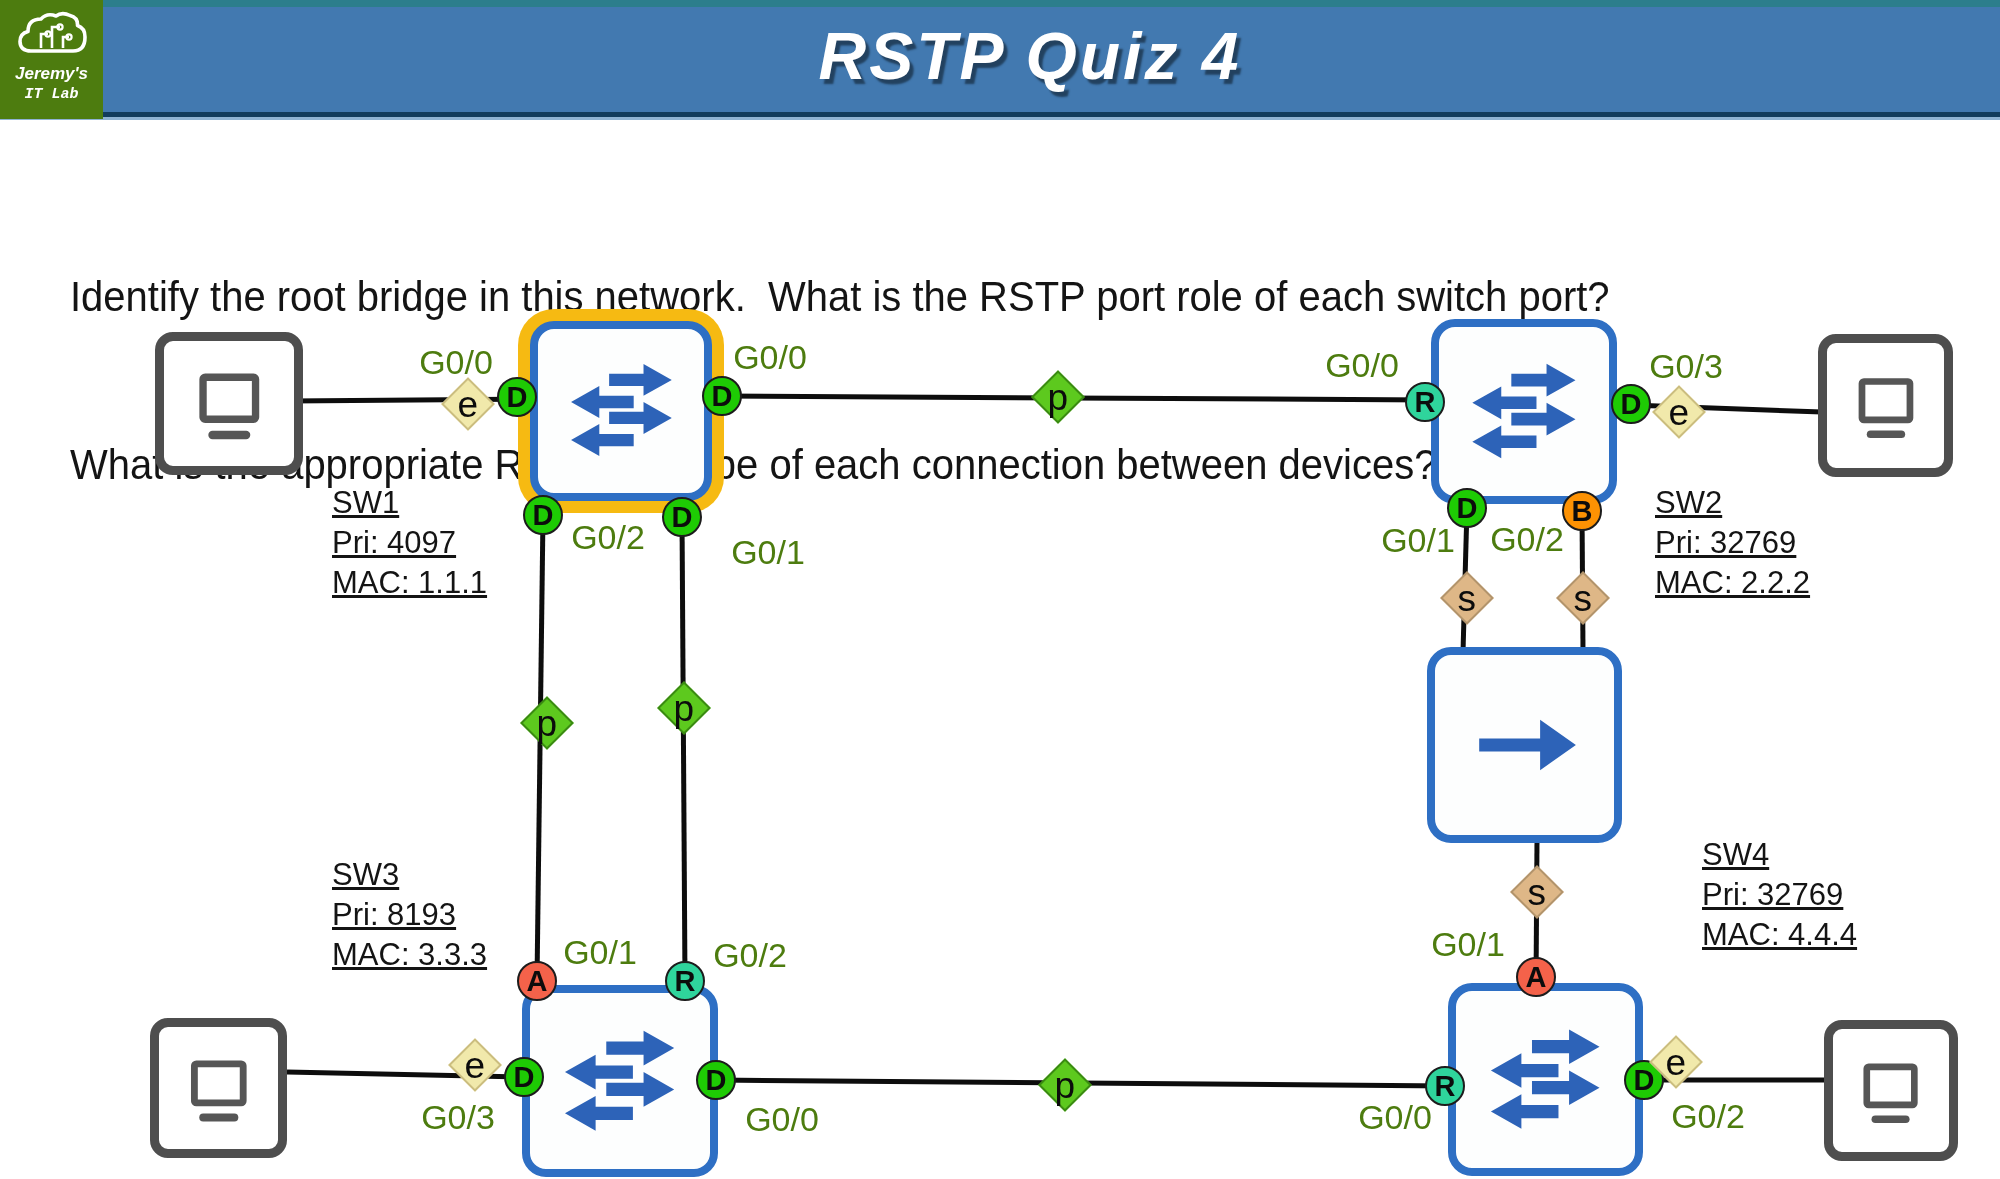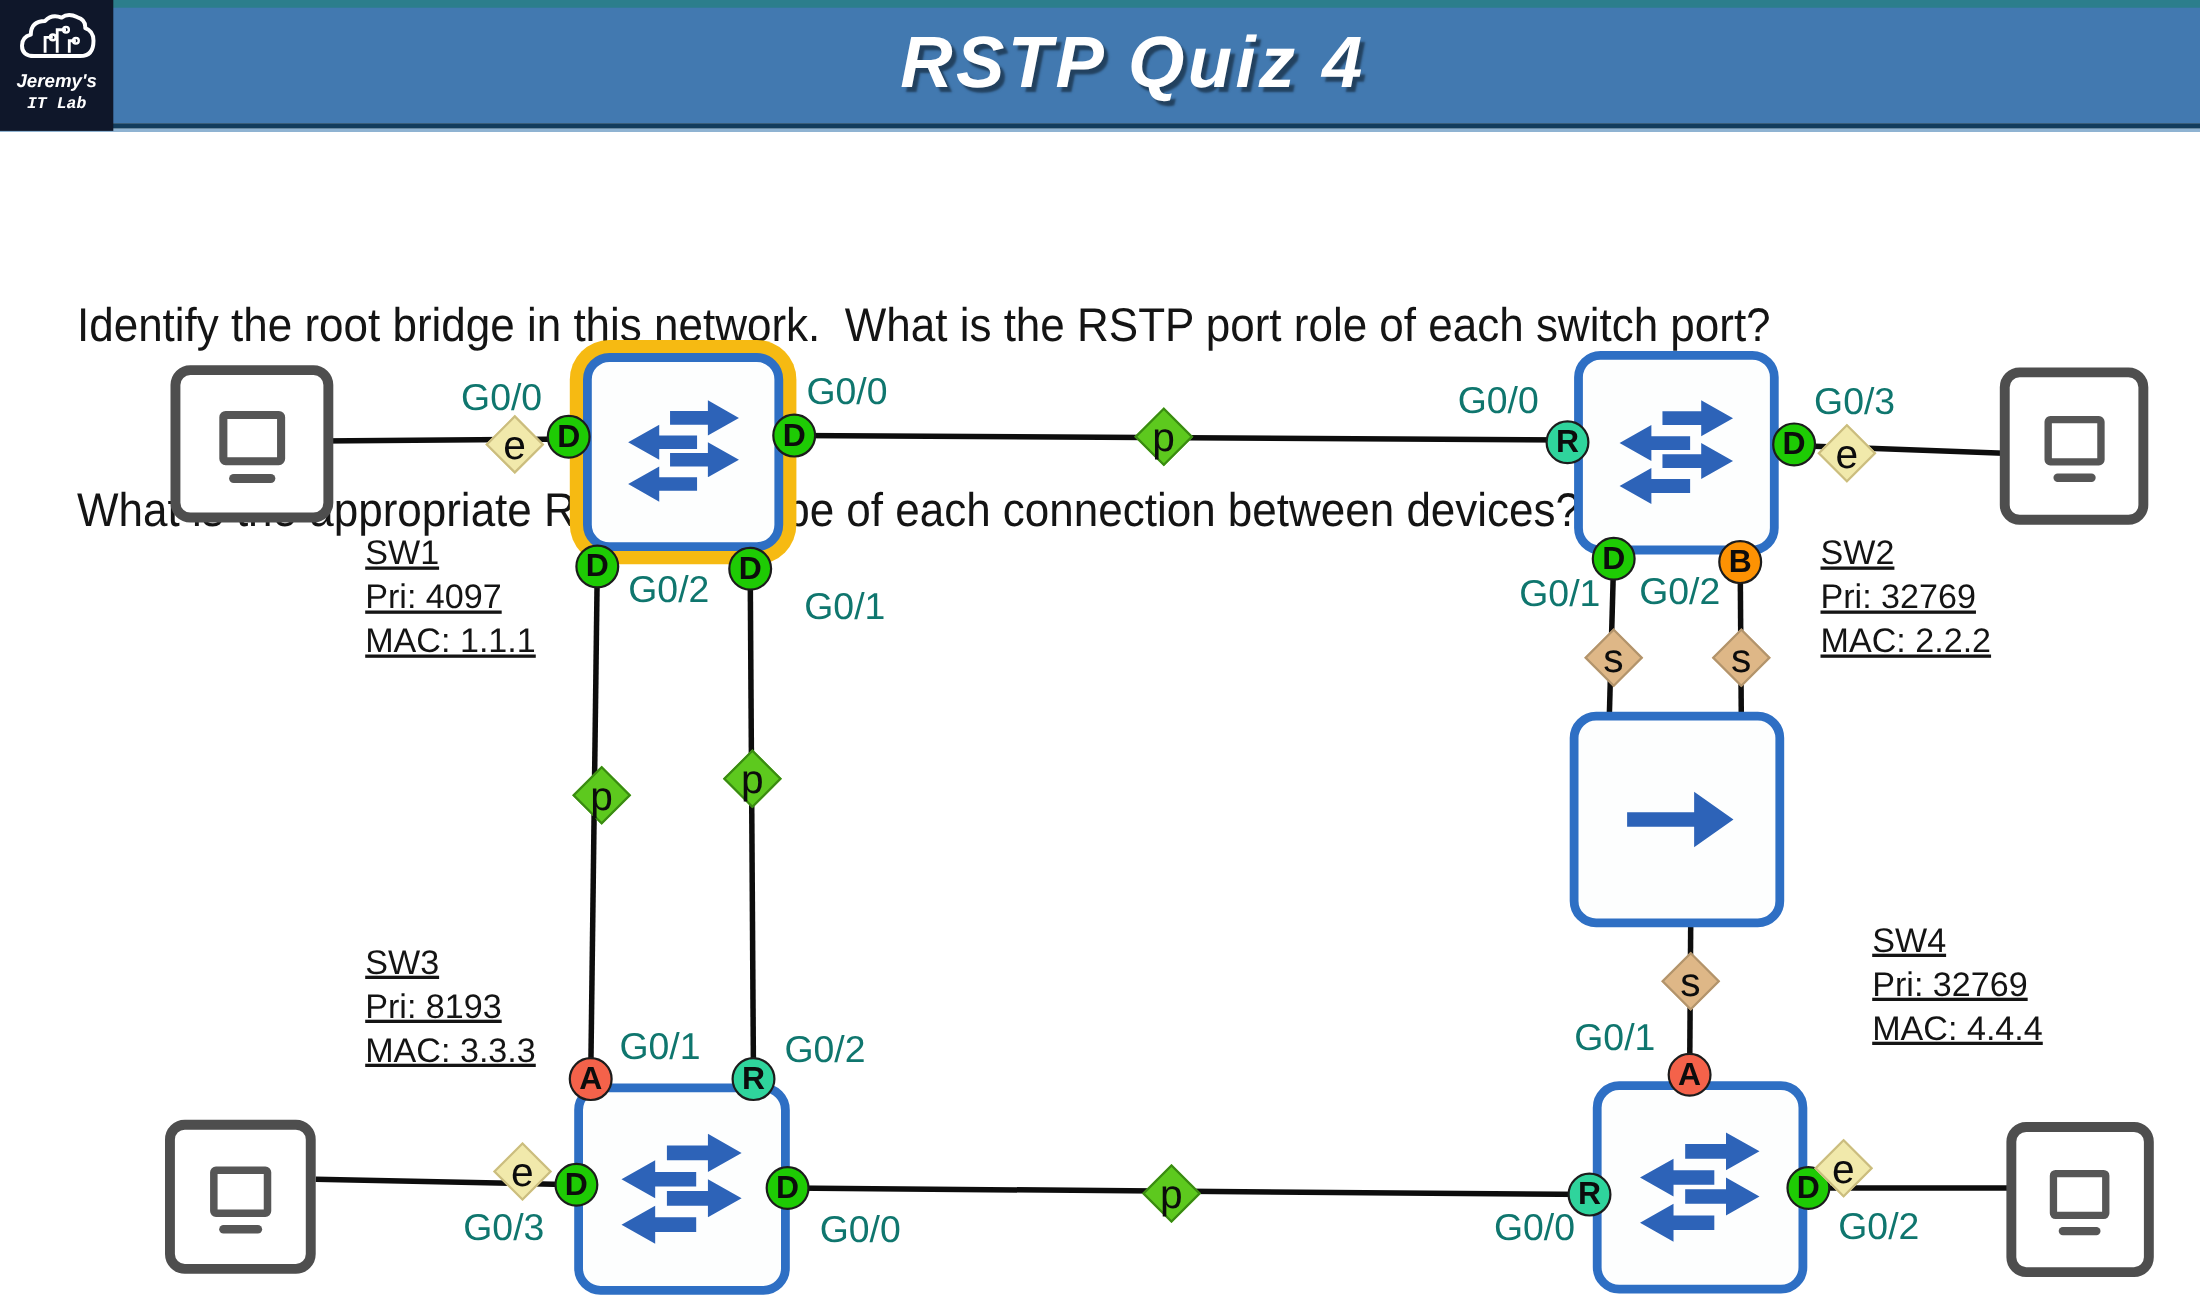--- a/index.html
+++ b/index.html
@@ -8,21 +8,21 @@
 
   
   .header{position:absolute;left:0;top:0;width:2000px;height:112px;background:#4279b0;}
   .header-top-stripe{position:absolute;left:0;top:0;width:2000px;height:7px;background:#2c7e8c;}
   .header-bottom-line{position:absolute;left:0;top:112px;width:2000px;height:5px;background:#123c5c;}
   .header-bottom-line2{position:absolute;left:0;top:117px;width:2000px;height:3px;background:#8fb3d2;}
   .title{position:absolute;left:0;top:0;width:2000px;height:112px;display:flex;align-items:center;
          justify-content:center;padding-left:60px;box-sizing:border-box;
          font-style:italic;font-weight:bold;font-size:66px;letter-spacing:3px;color:#ffffff;
          text-shadow:4px 5px 2px rgba(10,20,30,.55);}
-  .logo{position:absolute;left:0;top:0;width:103px;height:119px;background:#0f172a;
+  .logo{position:absolute;left:0;top:0;width:103px;height:119px;background:#4d7c0f;
         display:flex;flex-direction:column;align-items:center;justify-content:flex-start;z-index:5;}
   .logo svg{margin-top:10px;}
   .logo-t1{color:#fff;font-style:italic;font-size:17px;font-weight:bold;margin-top:4px;}
   .logo-t2{color:#fff;font-style:italic;font-size:15px;font-weight:bold;margin-top:2px;font-family:Liberation Mono, monospace;}
 
   
   .question{position:absolute;left:70px;top:156px;transform:scaleX(.93);transform-origin:left top;
             color:#141414;font-size:43px;line-height:56px;white-space:pre;}
 
   
@@ -32,21 +32,21 @@
 
   .pc{position:absolute;box-sizing:border-box;border:9px solid #4e4e4e;border-radius:18px;
       background:#fff;display:flex;align-items:center;justify-content:center;}
   .switch{position:absolute;box-sizing:border-box;border:8px solid #2e6fc4;border-radius:24px;
       background:#fdfefe;display:flex;align-items:center;justify-content:center;}
   .switch.root{box-shadow:0 0 0 12px #f6ba12;}
   .switch svg{width:74%;height:80%;}
   .pc svg{width:82%;height:84%;}
 
   .info{position:absolute;color:#141414;font-size:31px;line-height:40px;white-space:nowrap;text-decoration:underline;}
-  .plabel{position:absolute;transform:translate(-50%,-50%);color:#0f766e;font-size:34px;white-space:nowrap;}
+  .plabel{position:absolute;transform:translate(-50%,-50%);color:#4d7c0f;font-size:34px;white-space:nowrap;}
 
   .role{position:absolute;width:40px;height:40px;border-radius:50%;border:2px solid #1c1c1c;
         box-sizing:border-box;transform:translate(-50%,-50%);display:flex;align-items:center;
         justify-content:center;color:#0c0c0c;font-size:29px;font-weight:bold;}
   .diamond{position:absolute;width:38px;height:38px;border:2px solid #888;box-sizing:border-box;
         transform:translate(-50%,-50%) rotate(45deg);display:flex;align-items:center;justify-content:center;}
   .diamond span{transform:rotate(-45deg);color:#0c0c0c;font-size:37px;line-height:1;}
 </style>
 </head>
 <body>

